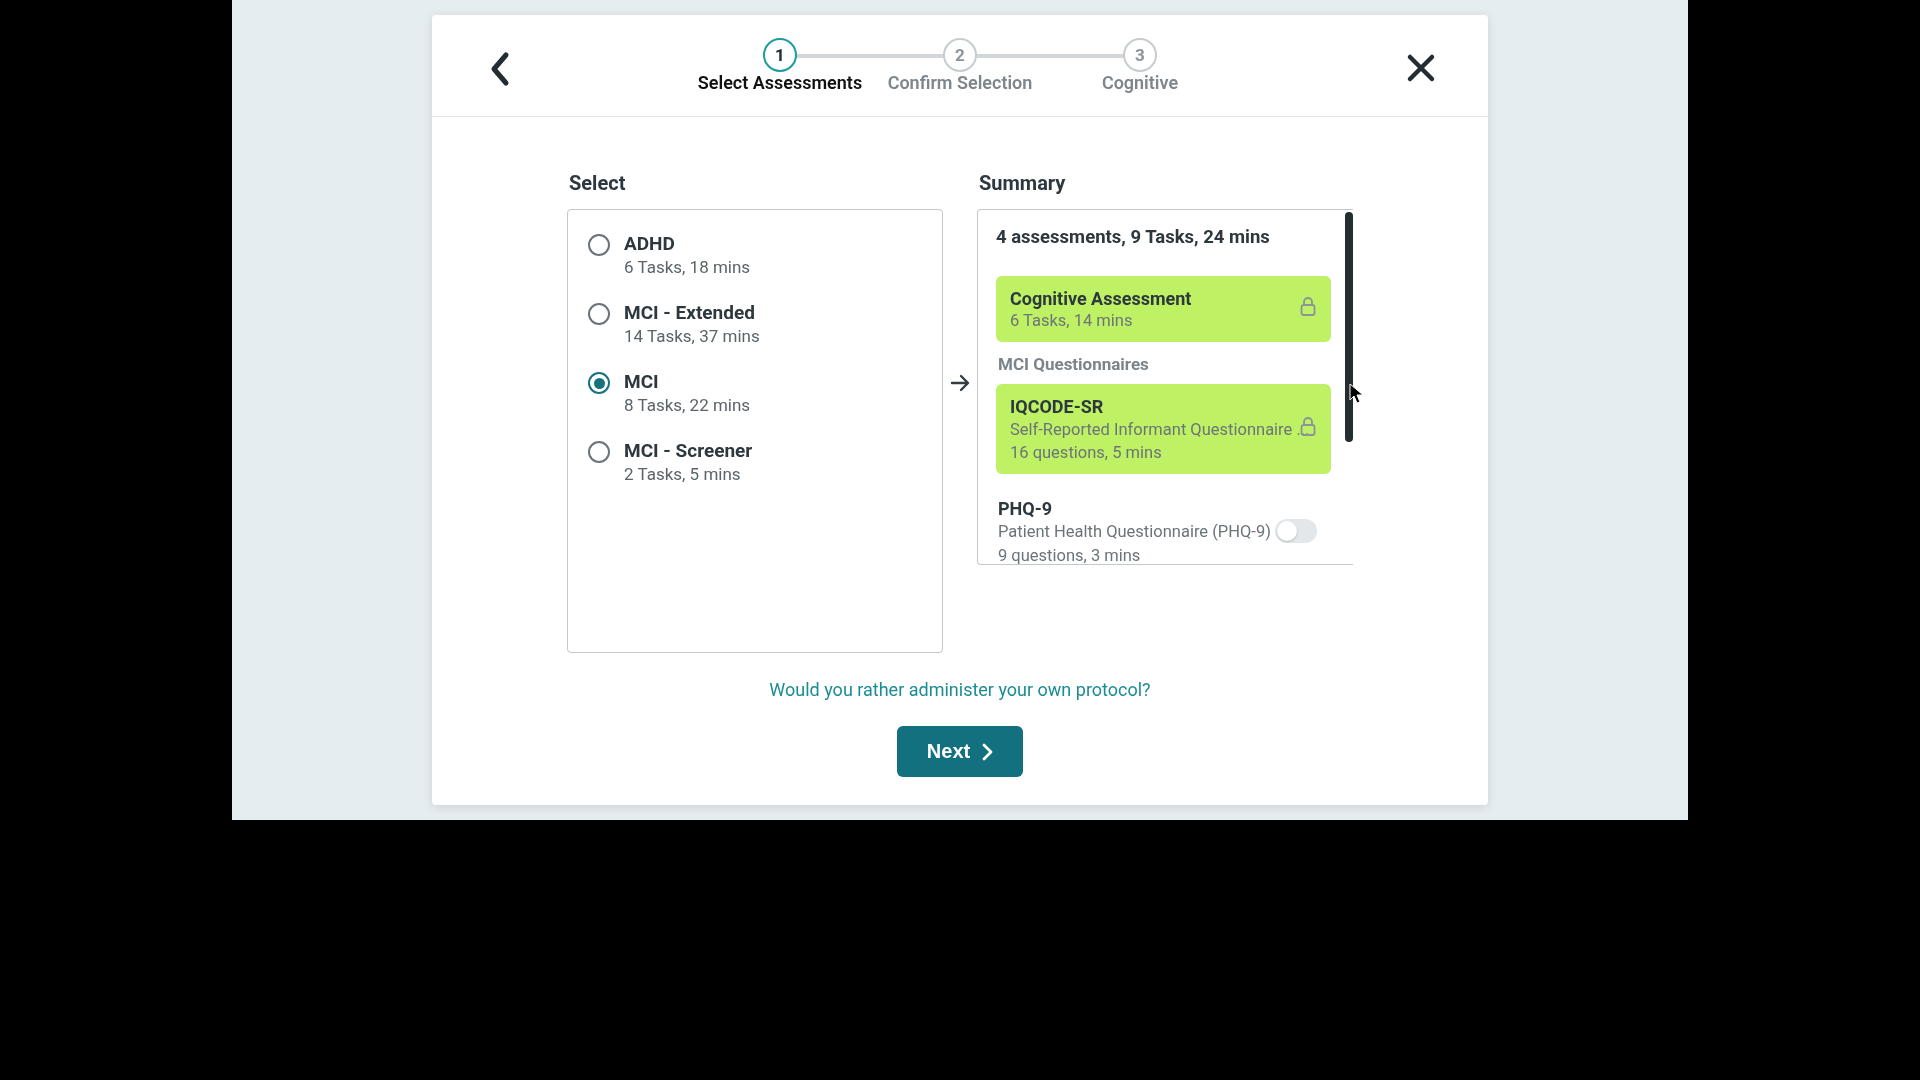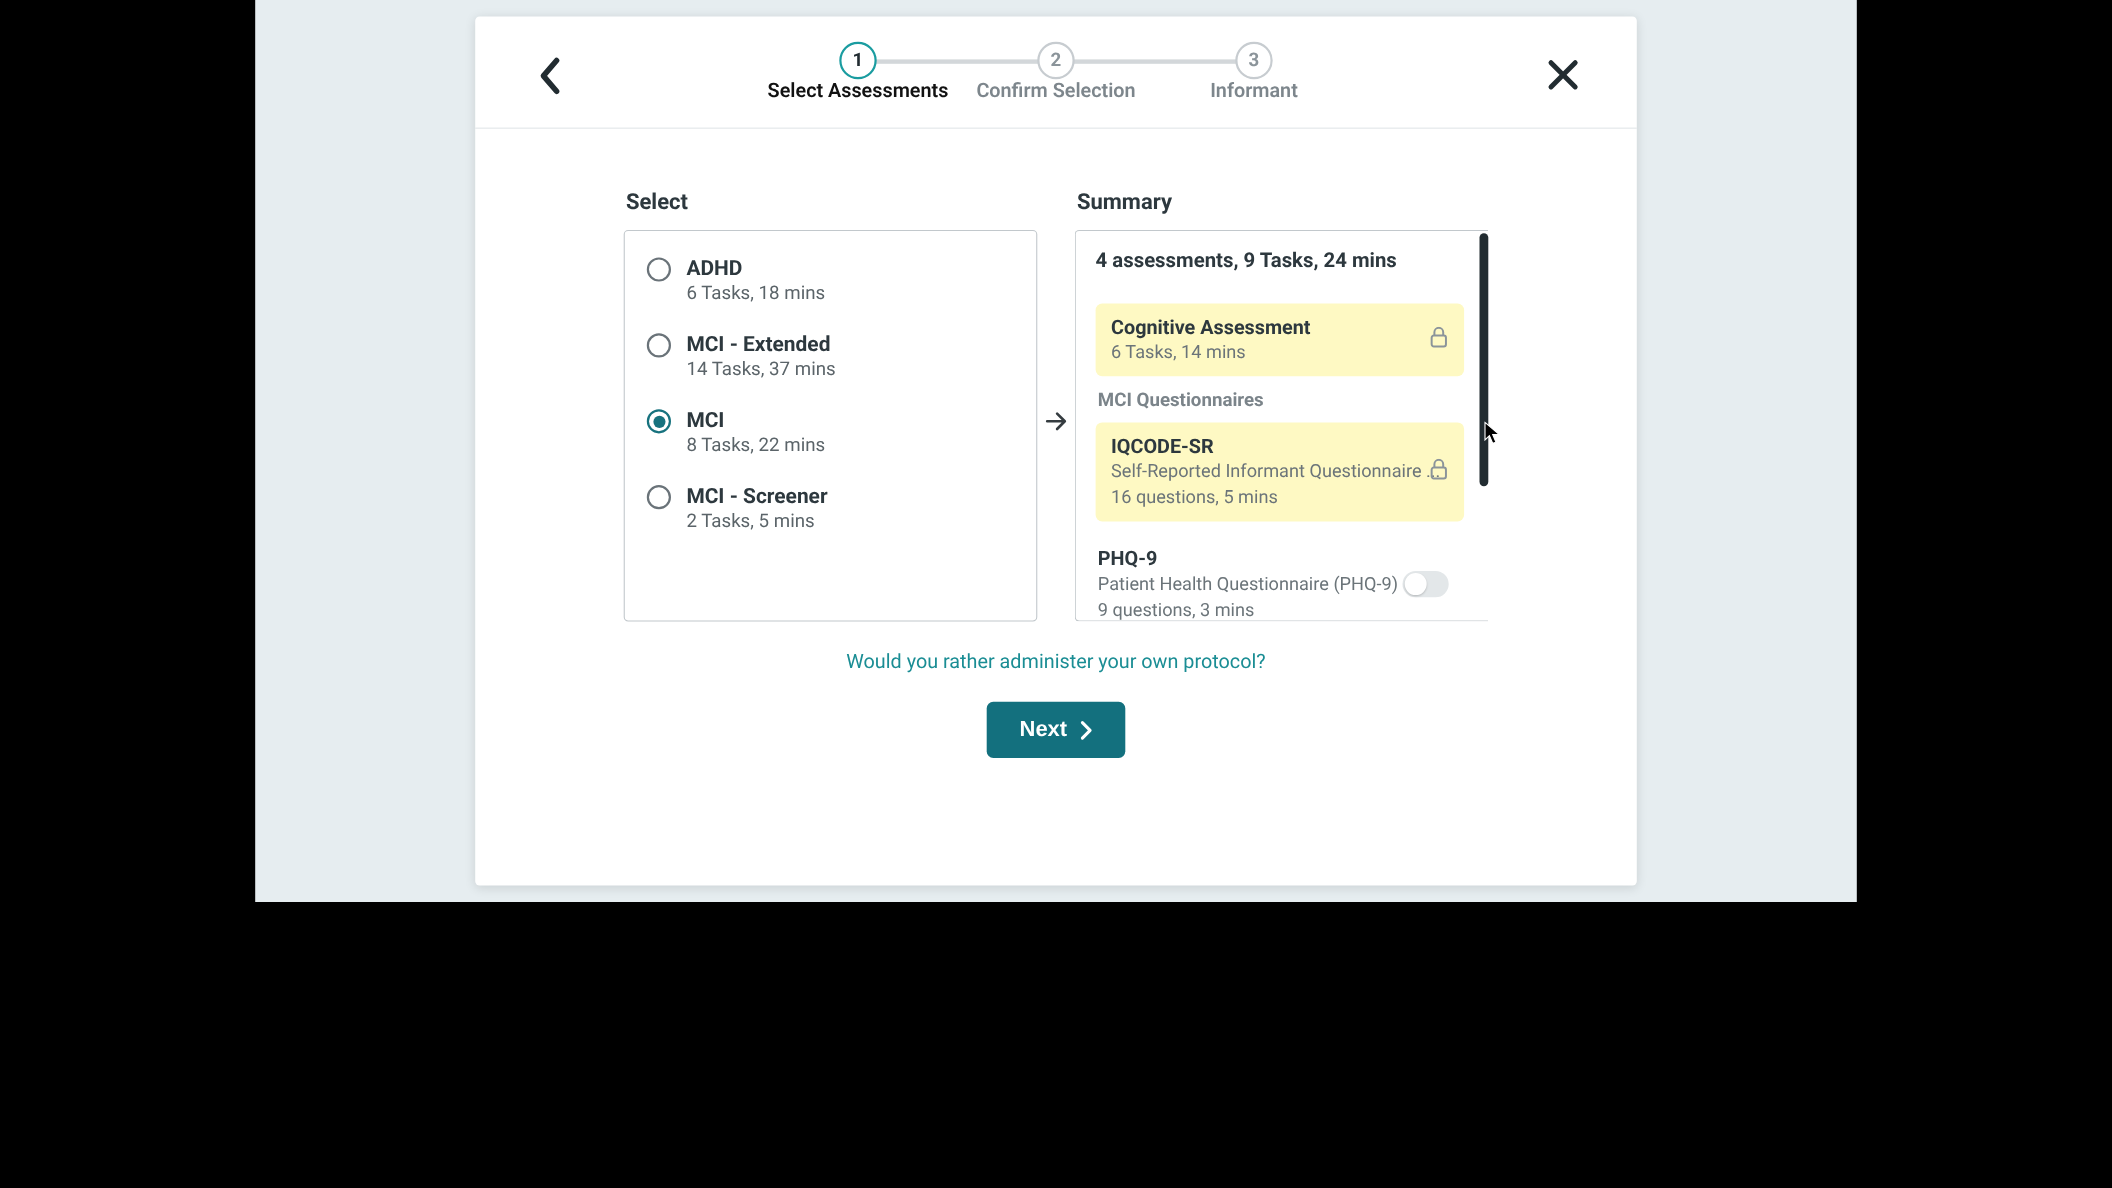--- a/index.html
+++ b/index.html
@@ -127,21 +127,21 @@
   }
   .panel-title {
     font-size: 20px;
     font-weight: 700;
     color: #2d383e;
     margin-bottom: 14px;
     padding-left: 2px;
   }
   .select-box {
     width: 376px;
-    height: 356px;
+    height: 444px;
     border: 1.5px solid #c2c8cc;
     border-radius: 4px;
     padding: 22px 20px;
   }
   .radio-item {
     display: flex;
     align-items: flex-start;
     gap: 14px;
     margin-bottom: 24px;
     cursor: pointer;
@@ -192,21 +192,21 @@
     padding: 16px 14px 0 18px;
     overflow:hidden;
   }
   .summary-head {
     font-size: 18.5px;
     font-weight: 700;
     color: #2d383e;
     margin-bottom: 28px;
   }
   .card {
-    background: #fef9c3;
+    background: #bef264;
     border-radius: 6px;
     padding: 12px 14px;
     margin-bottom: 12px;
     position: relative;
   }
   .card-title { font-size: 18px; font-weight: 700; color: #2d383e; }
   .card-desc { font-size: 16.5px; color: #6b7479; margin-top: 2px; line-height:1.35; }
   .card-sub { font-size: 16.5px; color: #6b7479; margin-top: 2px; }
   .lock-icon {
     position: absolute;
@@ -317,21 +317,21 @@
           <div class="step-circle inactive">
               <span>2</span>
             </div>
           <div class="step-label inactive">Confirm Selection</div>
           <div class="step-line right"></div>
         </div>
         <div class="step">
           <div class="step-circle inactive">
               <span>3</span>
             </div>
-          <div class="step-label inactive">Informant</div>
+          <div class="step-label inactive">Cognitive</div>
         </div>
       </div>
 
       <div class="close-btn">
         <svg width="30" height="30" viewBox="0 0 30 30">
             <path d="M4 4 L26 26 M26 4 L4 26" stroke="#222c31" stroke-width="4.5" stroke-linecap="round"></path>
           </svg>
       </div>
     </div>
 

